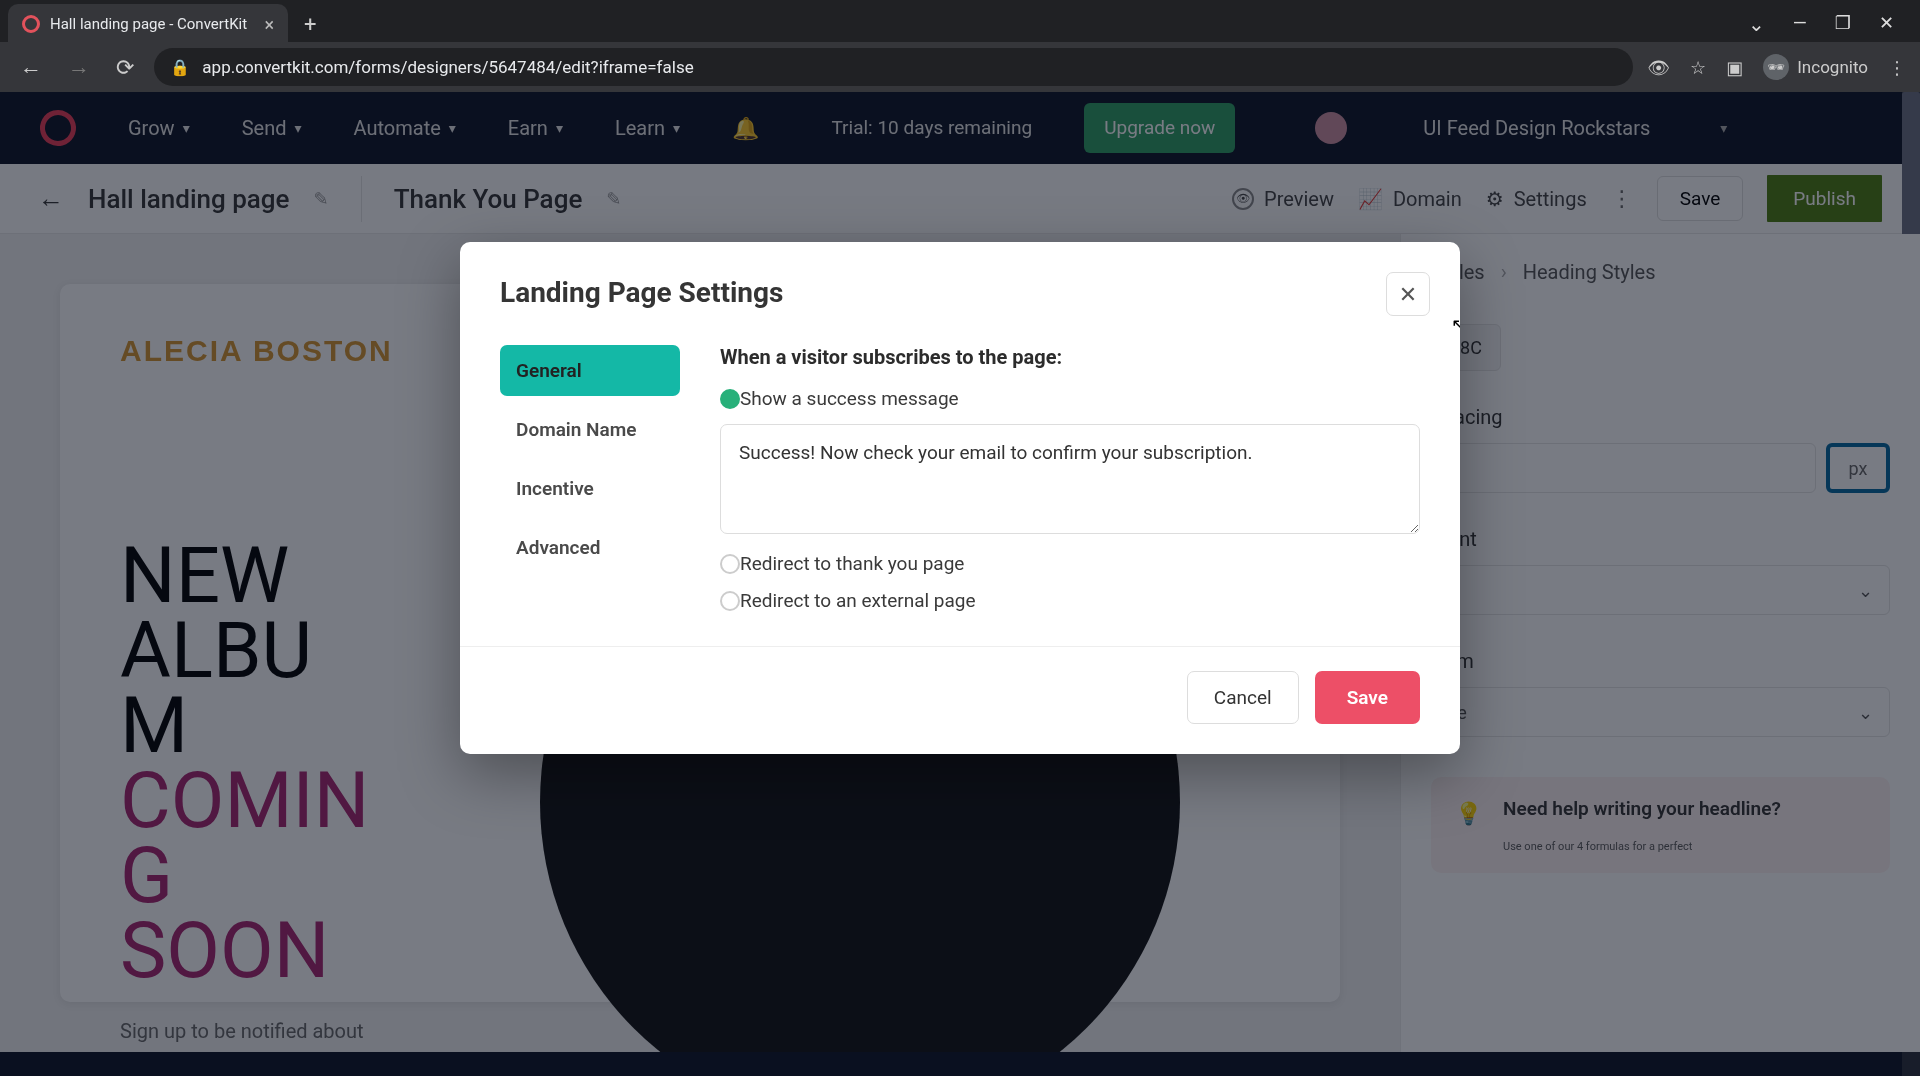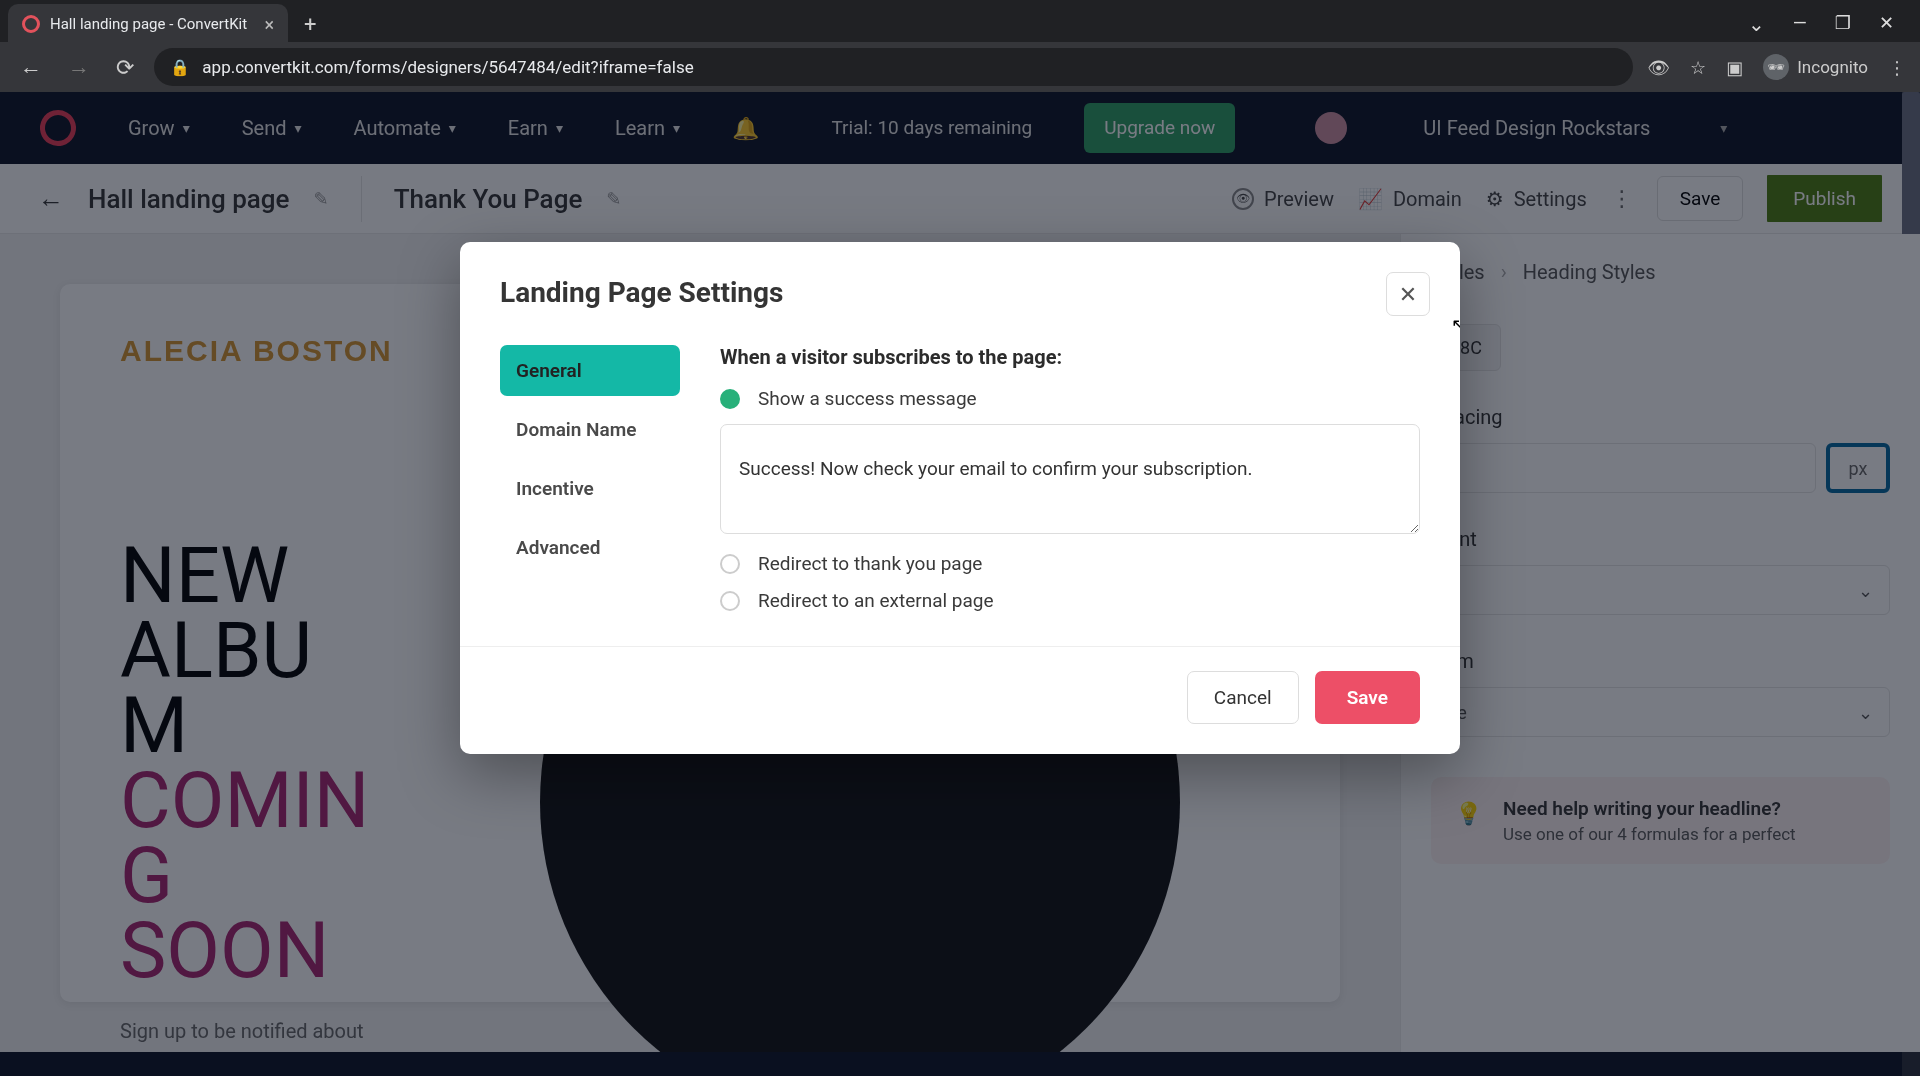--- a/index.html
+++ b/index.html
@@ -68,38 +68,38 @@
 .field-row { margin-top: 40px; }
 .color-val { display: inline-block; background: #f6f6f6; border: 1px solid #e4e4e4; border-radius: 6px; padding: 12px 18px; font-size: 18px; color: #333; }
 .section-label { margin-top: 34px; font-size: 20px; color: #333; }
 .input-row { display: flex; gap: 10px; margin-top: 14px; }
 .input-box { flex: 1; border: 1px solid #e4e4e4; border-radius: 6px; height: 50px; }
 .unit-box { width: 64px; border: 4px solid #0369a1; border-radius: 6px; height: 50px; display: flex; align-items: center; justify-content: center; color: #666; font-size: 18px; }
 .select-box { border: 1px solid #e4e4e4; border-radius: 6px; height: 50px; margin-top: 14px; display: flex; align-items: center; justify-content: space-between; padding: 0 16px; color: #555; font-size: 18px; }
 .tip-card { margin-top: 40px; background: #fdf2f2; border-radius: 10px; padding: 20px 22px; display: flex; gap: 18px; }
 .bulb { width: 32px; height: 32px; flex-shrink: 0; display: flex; align-items: center; justify-content: center; color: #e14452; font-size: 22px; }
 .tip-title { font-weight: 600; color: #333; font-size: 19px; }
-.tip-body { color: #5a5a5a; font-size: 17px; margin-top: 4px; }
+.tip-body { color: #5a5a5a; font-size: 11px; margin-top: 20px; }
 
 
 .overlay { position: absolute; inset: 0; background: rgba(10,15,30,.55); display: flex; align-items: flex-start; justify-content: center; padding-top: 150px; }
 .modal { width: 1000px; background: #fff; border-radius: 10px; box-shadow: 0 20px 60px rgba(0,0,0,.35); overflow: hidden; position: relative; }
 .modal-header { padding: 34px 40px 22px; }
 .modal-title { font-size: 28px; font-weight: 700; color: #353535; }
 .modal-close { position: absolute; top: 30px; right: 30px; width: 44px; height: 44px; border: 1px solid #ddd; border-radius: 7px; background: #fff; display: flex; align-items: center; justify-content: center; font-size: 22px; color: #555; cursor: pointer; }
 .modal-body { display: flex; padding: 14px 40px 34px; gap: 40px; border-bottom: 1px solid #eee; }
 .tabs-col { width: 180px; display: flex; flex-direction: column; gap: 8px; }
 .tab-item { padding: 14px 16px; border-radius: 7px; font-size: 19px; color: #4a4a4a; cursor: pointer; font-weight: 600; }
 .tab-item.active { background: #14b8a6; color: #222; }
 .settings-col { flex: 1; }
 .settings-heading { font-size: 20px; font-weight: 700; color: #2c2c2c; margin-bottom: 18px; }
-.radio-row { display: flex; align-items: center; gap: 18px; font-size: 19px; color: #3a3a3a; margin-top: 14px; }
+.radio-row { display: flex; align-items: center; font-size: 19px; color: #3a3a3a; margin-top: 14px; }
 .radio-dot { width: 20px; height: 20px; border-radius: 50%; border: 2px solid #ccc; flex-shrink: 0; }
 .radio-dot.on { background: #28b07a; border-color: #28b07a; }
-.msg-textarea { width: 100%; margin-top: 14px; border: 1px solid #ddd; border-radius: 7px; padding: 32px 18px; font-size: 19px; color: #333; height: 110px; resize: both; font-family: inherit; }
+.msg-textarea { width: 100%; margin-top: 14px; border: 1px solid #ddd; border-radius: 7px; padding: 16px 18px; font-size: 19px; color: #333; height: 110px; resize: both; font-family: inherit; }
 .modal-footer { display: flex; justify-content: flex-end; gap: 16px; padding: 24px 40px 30px; }
 .btn-cancel { border: 1px solid #ddd; background: #fff; border-radius: 7px; padding: 14px 26px; font-size: 19px; cursor: pointer; color: #333; }
 .btn-save { background: #ed4f67; color: #fff; border: none; border-radius: 7px; padding: 14px 32px; font-size: 19px; font-weight: 600; cursor: pointer; }
 
 .cursor { position: absolute; top: 72px; right: -6px; font-size: 18px; color: #000; transform: translate(0,0); }
 
 .app-scrollbar { position: absolute; right: 0; top: 0; bottom: 0; width: 18px; background: #2b2f3a; }
 .app-scrollbar-thumb { background: #6b7080; width: 100%; height: 320px; border-radius: 2px; }
 </style>
 </head>

